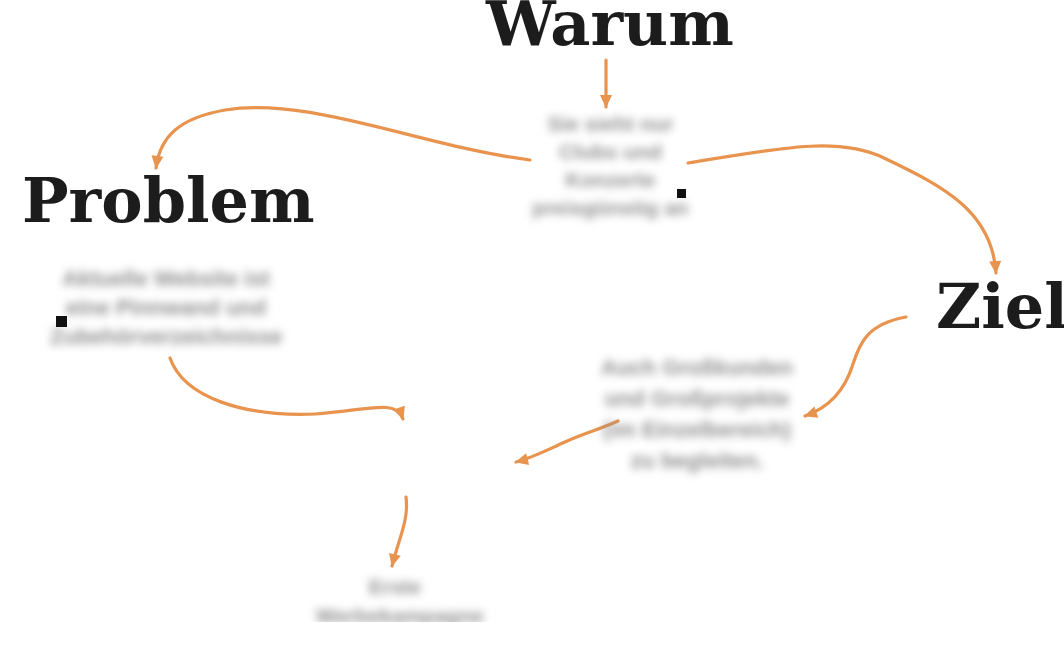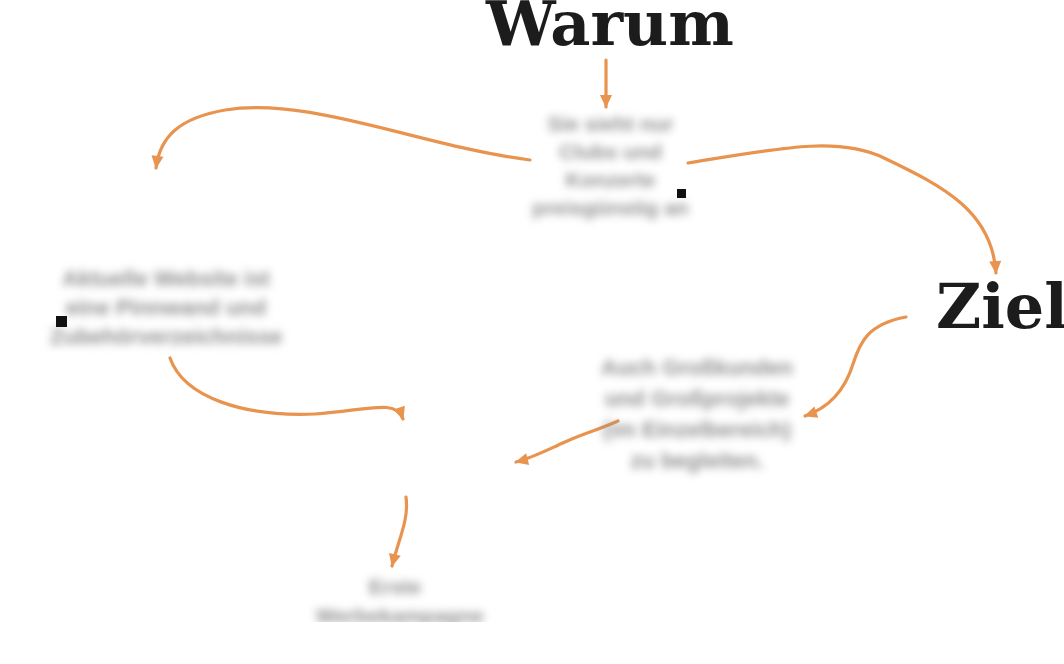--- a/index.html
+++ b/index.html
@@ -81,20 +81,21 @@
       <path d="M 530,160 C 420,146 310,96 225,110 C 180,118 160,136 156,168" marker-end="url(#ah)"></path>
       <path d="M 688,163 C 780,148 838,136 884,158 C 945,187 992,212 996,273" marker-end="url(#ah)"></path>
       <path d="M 906,317 C 868,324 860,342 853,364 C 845,390 828,408 805,416" marker-end="url(#ah)"></path>
       <path d="M 618,421 C 598,430 582,434 565,442 C 547,450 532,458 516,462" marker-end="url(#ah)"></path>
       <path d="M 170,358 C 184,398 245,417 315,414 C 365,411 396,398 403,419" marker-end="url(#ah)"></path>
       <path d="M 406,497 C 409,520 399,538 392,566" marker-end="url(#ah)"></path>
     </g>
   </svg>
 
   <div class="heading" style="left:486px; top:-7px;">Warum</div>
+  <div class="heading" style="left:22px; top:170px;">Problem</div>
   <div class="heading" style="left:936px; top:276px;">Ziel</div>
 
   <div class="note" id="note-warum">
     <div>Sie sieht nur</div>
     <div>Clubs und</div>
     <div>Konzerte</div>
     <div>preisgünstig an</div>
   </div>
 
   <div class="note" id="note-problem">

